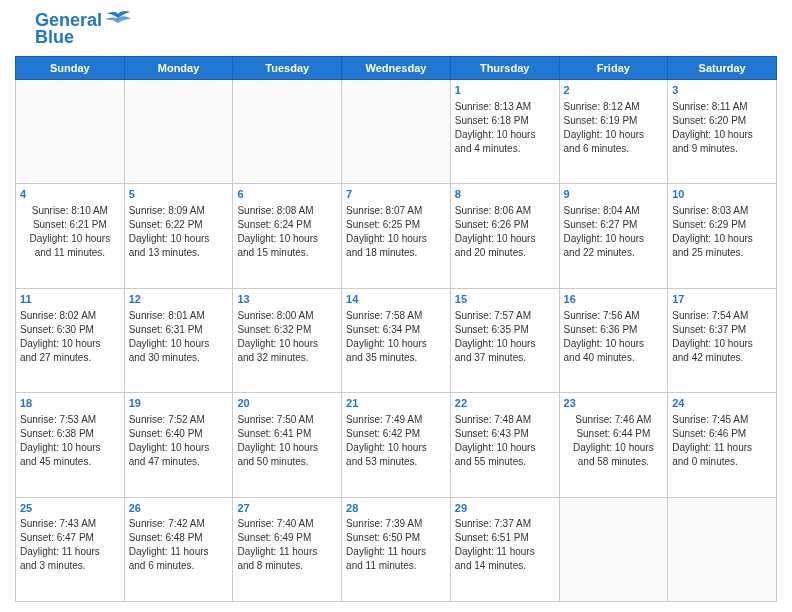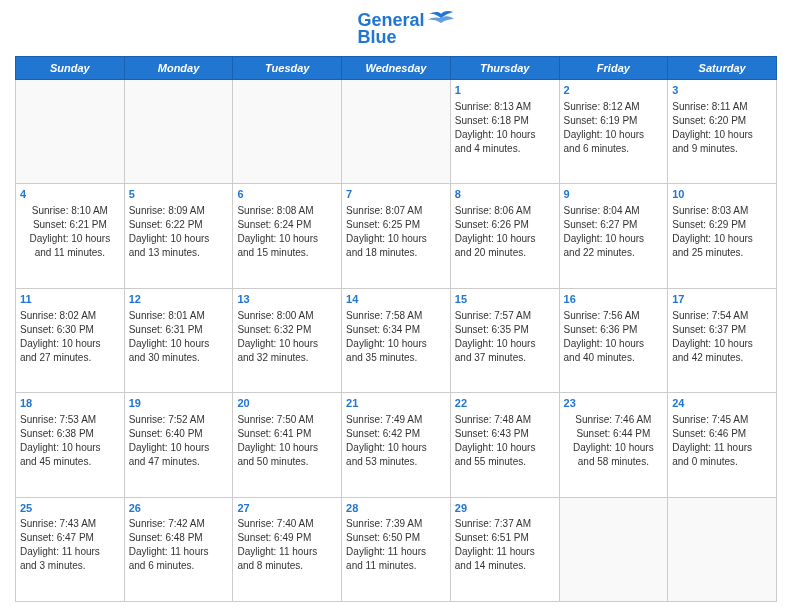--- a/index.html
+++ b/index.html
@@ -12,21 +12,21 @@
     }
     .page {
       width: 792px;
       height: 612px;
       padding: 10px 15px;
       display: flex;
       flex-direction: column;
     }
     .header {
       display: flex;
-      justify-content: center;
+      justify-content: flex-start;
       align-items: flex-start;
       margin-bottom: 8px;
       margin-left: 20px;
     }
     .logo {
       display: flex;
       align-items: center;
     }
     .logo-text {
       font-size: 18px;
@@ -63,21 +63,20 @@
       table-layout: fixed;
       font-size: 9.5px;
     }
     .calendar th {
       background-color: #2176d2;
       color: #fff;
       text-align: center;
       padding: 5px 2px;
       font-size: 11px;
       border: 1px solid #1a60b0;
-      font-style: italic;
     }
     .calendar td {
       vertical-align: top;
       padding: 3px 4px;
       border: 1px solid #ccc;
       height: 88px;
       width: 113px;
       line-height: 1.35;
       color: #333;
     }

